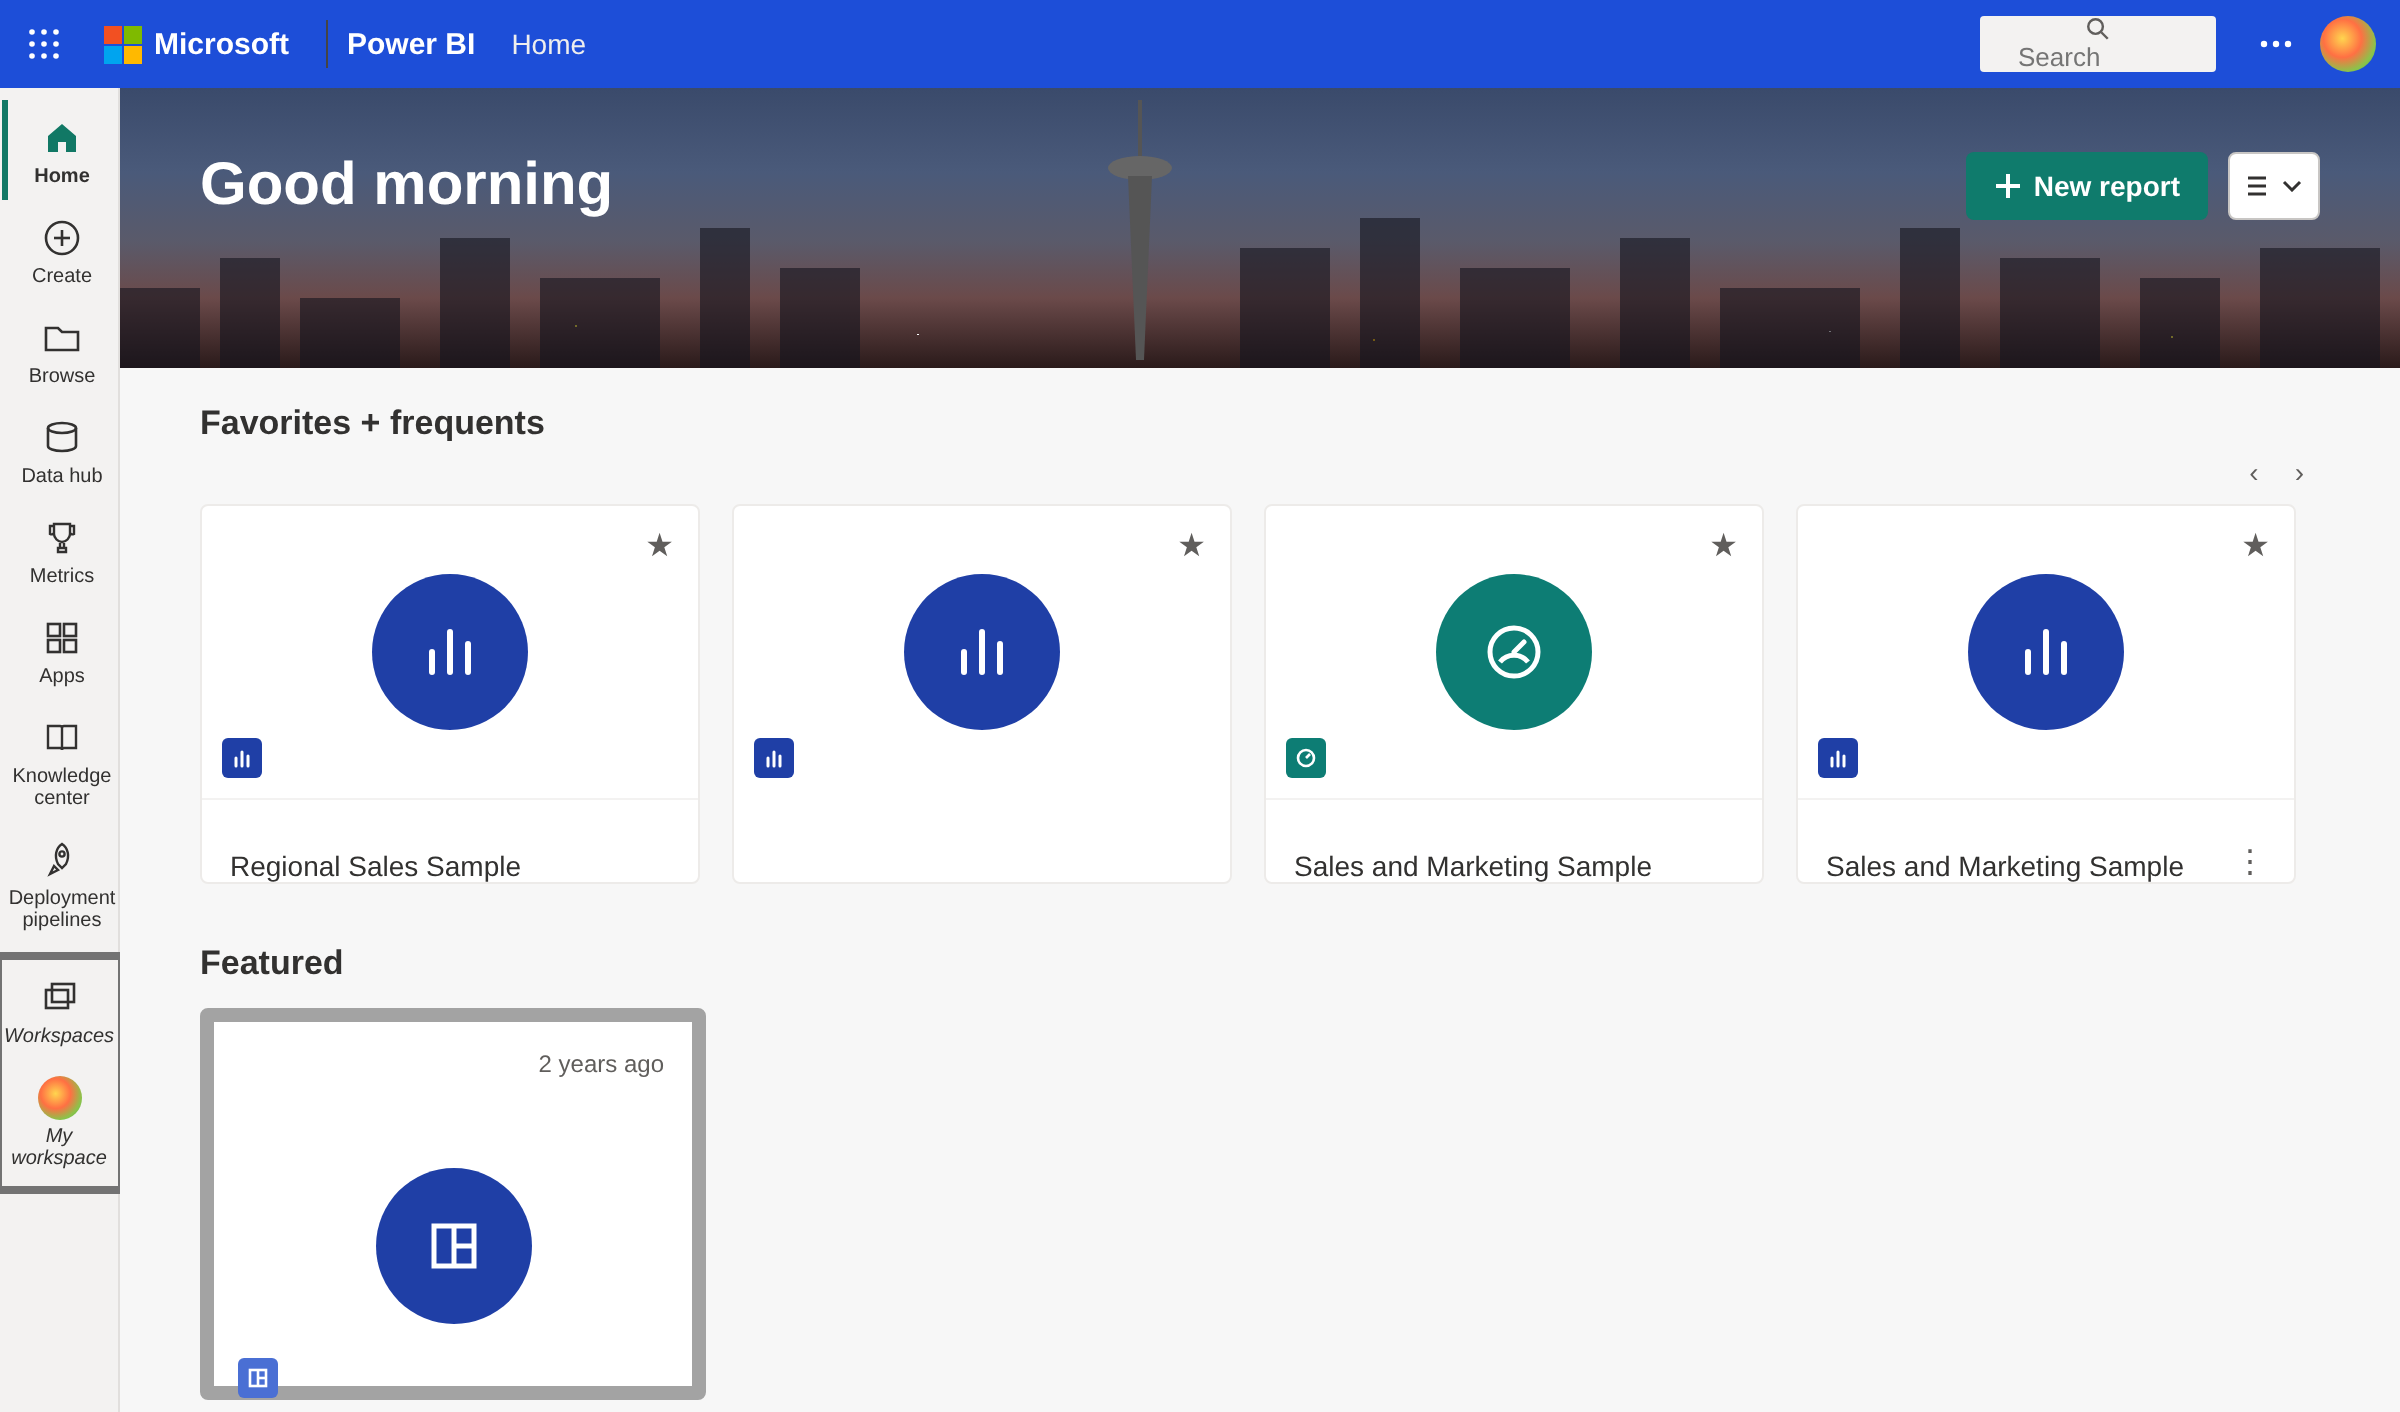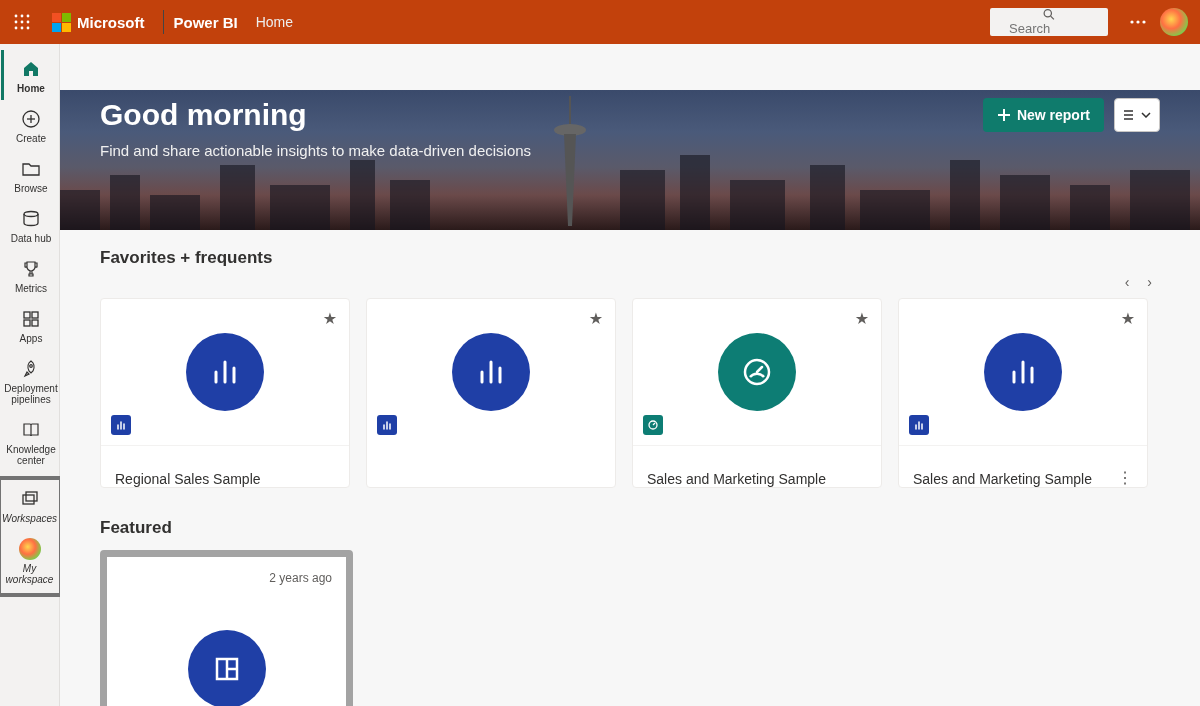--- a/index.html
+++ b/index.html
@@ -1,19 +1,19 @@
 <!DOCTYPE html>
 <html><head>
 <meta charset="utf-8">
 <style>
 * { box-sizing: border-box; margin: 0; padding: 0; font-family: "Segoe UI", Arial, sans-serif; }
 html, body { width: 1200px; height: 706px; overflow: hidden; background: #f3f2f1; }
 
 
-.topbar { height: 44px; background: #c2410c; display: flex; align-items: center; color: #fff; }
+.topbar { height: 44px; background: #1d4ed8; display: flex; align-items: center; color: #fff; }
 .waffle { width: 44px; height: 44px; display: flex; align-items: center; justify-content: center; cursor: pointer; }
 .ms-logo { display: flex; align-items: center; gap: 6px; padding: 0 8px; }
 .ms-squares { display: grid; grid-template-columns: 9px 9px; grid-template-rows: 9px 9px; gap: 1px; }
 .ms-squares > div:nth-child(1){background:#f25022}.ms-squares > div:nth-child(2){background:#7fba00}.ms-squares > div:nth-child(3){background:#00a4ef}.ms-squares > div:nth-child(4){background:#ffb900}
 .ms-text { font-size: 15px; font-weight: 600; }
 .vsep { width: 1px; height: 24px; background: #444; margin: 0 10px; }
 .app-name { font-size: 15px; font-weight: 600; }
 .crumb { font-size: 14px; margin-left: 18px; color: #eee; }
 .top-spacer { flex: 1; }
 .search { display: flex; align-items: center; background: #f3f2f1; border-radius: 2px; width: 118px; height: 28px; padding: 0 8px; margin-right: 12px; flex-direction: column; }
@@ -37,21 +37,21 @@
 .hero::before { content:""; position:absolute; inset:0; background:
   radial-gradient(1px 1px at 20% 85%, #ffeb3b 50%, transparent 51%),
   radial-gradient(1px 1px at 35% 88%, #fff 50%, transparent 51%),
   radial-gradient(1px 1px at 55% 90%, #ffc107 50%, transparent 51%),
   radial-gradient(1px 1px at 75% 87%, #fff 50%, transparent 51%),
   radial-gradient(1px 1px at 90% 89%, #ffeb3b 50%, transparent 51%);
 }
 .skyline { position:absolute; left:0; right:0; bottom:0; height:80px; }
 .skyline rect, .skyline polygon { fill: rgba(20,20,30,0.6); }
 .needle { position:absolute; left:490px; top:6px; }
-.hero-inner { position: relative; padding: 8px 40px 0; display: flex; align-items: flex-start; margin-top: 46px; }
+.hero-inner { position: relative; padding: 32px 40px 0; display: flex; align-items: flex-start; }
 .greet { font-size: 30px; font-weight: 600; }
 .greet-sub { font-size: 15px; margin-top: 10px; color: #f0f0f0; }
 .hero-actions { margin-left: auto; display: flex; gap: 10px; }
 .btn-primary { background: #0f7b6c; color: #fff; border: none; height: 34px; padding: 0 14px; border-radius: 4px; font-size: 14px; font-weight: 600; display: flex; align-items: center; gap: 6px; cursor: pointer; }
 .btn-drop { background: #fff; border: 1px solid #c8c6c4; height: 34px; width: 46px; border-radius: 4px; display: flex; align-items: center; justify-content: center; gap: 4px; cursor: pointer; }
 
 
 .section { padding: 18px 40px 0; }
 .section-title { font-size: 17px; font-weight: 700; color: #323130; margin-bottom: 6px; }
 .carousel-nav { display: flex; justify-content: flex-end; gap: 18px; color: #605e5c; padding-right: 8px; font-size: 14px; }
@@ -179,33 +179,33 @@
             <rect x="11" y="3" width="6" height="6" fill="none" stroke="#323130" stroke-width="1.3"></rect>
             <rect x="3" y="11" width="6" height="6" fill="none" stroke="#323130" stroke-width="1.3"></rect>
             <rect x="11" y="11" width="6" height="6" fill="none" stroke="#323130" stroke-width="1.3"></rect>
           </svg>
         </span>
       <span class="nav-label">Apps</span>
     </div>
     <div class="nav-item">
       <span class="nav-ico">
           <svg width="20" height="20" viewBox="0 0 20 20">
+            <path d="M3 4 H9 C10 4 10 5 10 5 V16 C10 15 9 15 9 15 H3 Z M17 4 H11 C10 4 10 5 10 5 V16 C10 15 11 15 11 15 H17 Z" fill="none" stroke="#323130" stroke-width="1.2"></path>
+          </svg>
+        </span>
+      <span class="nav-label">Knowledge center</span>
+    </div>
+    <div class="nav-item">
+      <span class="nav-ico">
+          <svg width="20" height="20" viewBox="0 0 20 20">
             <path d="M10 2 C13 4 14 8 12 12 L10 14 L8 12 C6 8 7 4 10 2 Z M6 13 L4 17 L8 15 Z" fill="none" stroke="#323130" stroke-width="1.2"></path>
             <circle cx="10" cy="7" r="1.3" fill="none" stroke="#323130" stroke-width="1.2"></circle>
           </svg>
         </span>
       <span class="nav-label">Deployment pipelines</span>
-    </div>
-    <div class="nav-item">
-      <span class="nav-ico">
-          <svg width="20" height="20" viewBox="0 0 20 20">
-            <path d="M3 4 H9 C10 4 10 5 10 5 V16 C10 15 9 15 9 15 H3 Z M17 4 H11 C10 4 10 5 10 5 V16 C10 15 11 15 11 15 H17 Z" fill="none" stroke="#323130" stroke-width="1.2"></path>
-          </svg>
-        </span>
-      <span class="nav-label">Knowledge center</span>
     </div>
     <div class="nav-group-hl">
       <div class="nav-item" style="border-left:none">
         <span class="nav-ico">
             <svg width="20" height="20" viewBox="0 0 20 20">
               <rect x="3" y="6" width="11" height="9" fill="none" stroke="#323130" stroke-width="1.3"></rect>
               <rect x="6" y="3" width="11" height="9" fill="none" stroke="#323130" stroke-width="1.3"></rect>
             </svg>
           </span>
         <span class="nav-label">Workspaces</span>
@@ -238,21 +238,20 @@
         <rect x="1070" y="20" width="60" height="60"></rect>
       </svg>
       <svg class="needle" width="40" height="130" viewBox="0 0 40 130">
         <line x1="20" y1="0" x2="20" y2="28" stroke="#555" stroke-width="2"></line>
         <ellipse cx="20" cy="34" rx="16" ry="6" fill="#666"></ellipse>
         <path d="M14 38 L18 130 L22 130 L26 38 Z" fill="#555"></path>
       </svg>
       <div class="hero-inner">
         <div>
           <div class="greet">Good morning</div>
-          <div class="greet-sub">Find and share actionable insights to make data-driven decisions</div>
         </div>
         <div class="hero-actions">
           <button class="btn-primary">
             <svg width="14" height="14" viewBox="0 0 14 14">
                 <line x1="7" y1="1" x2="7" y2="13" stroke="#fff" stroke-width="2"></line>
                 <line x1="1" y1="7" x2="13" y2="7" stroke="#fff" stroke-width="2"></line>
               </svg>
             <span>New report</span>
           </button>
           <button class="btn-drop">

